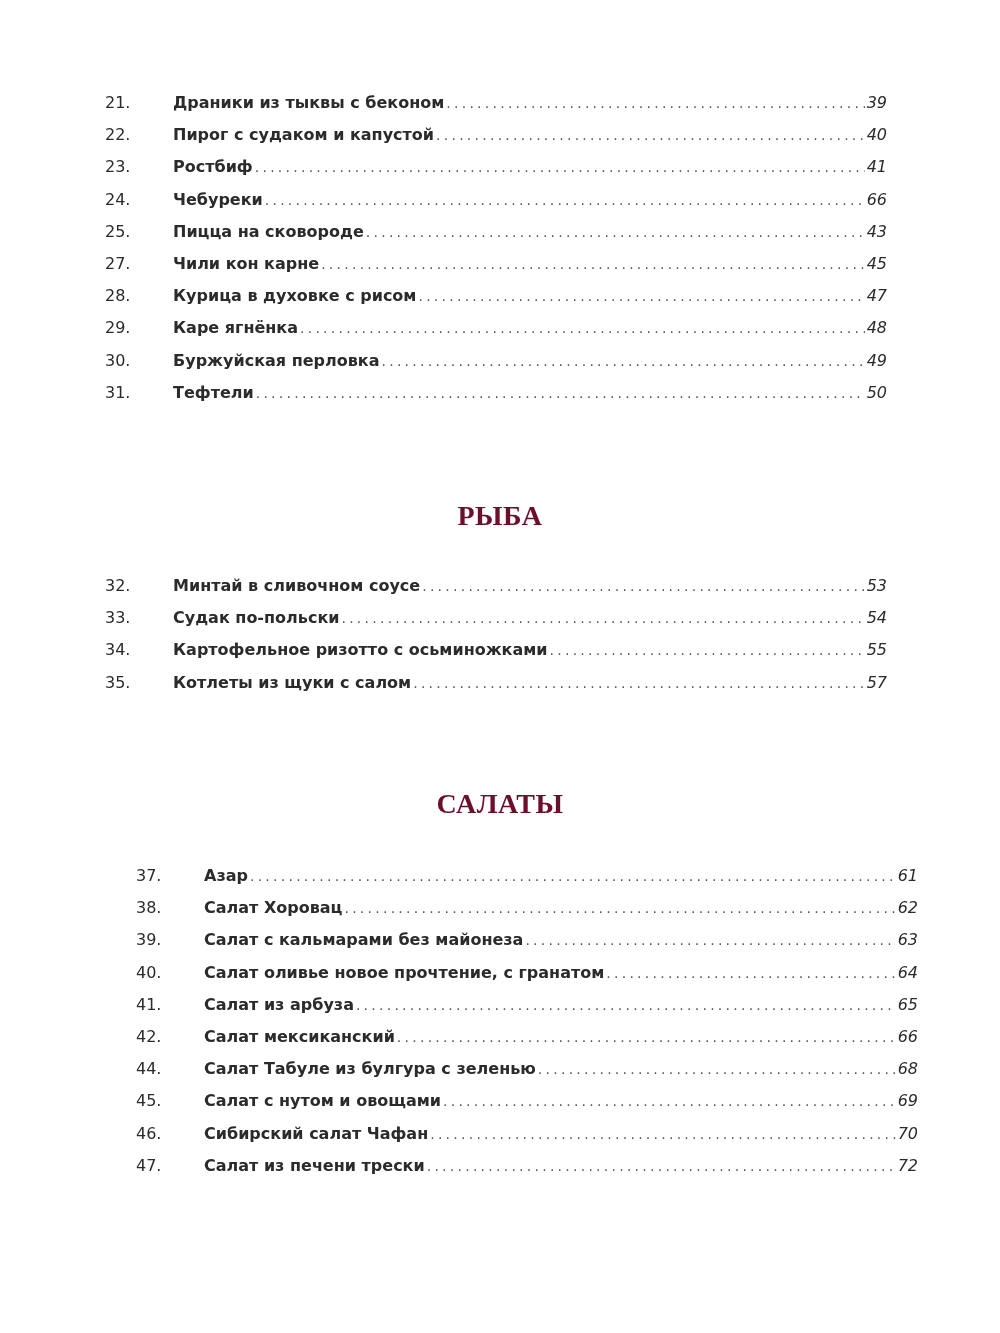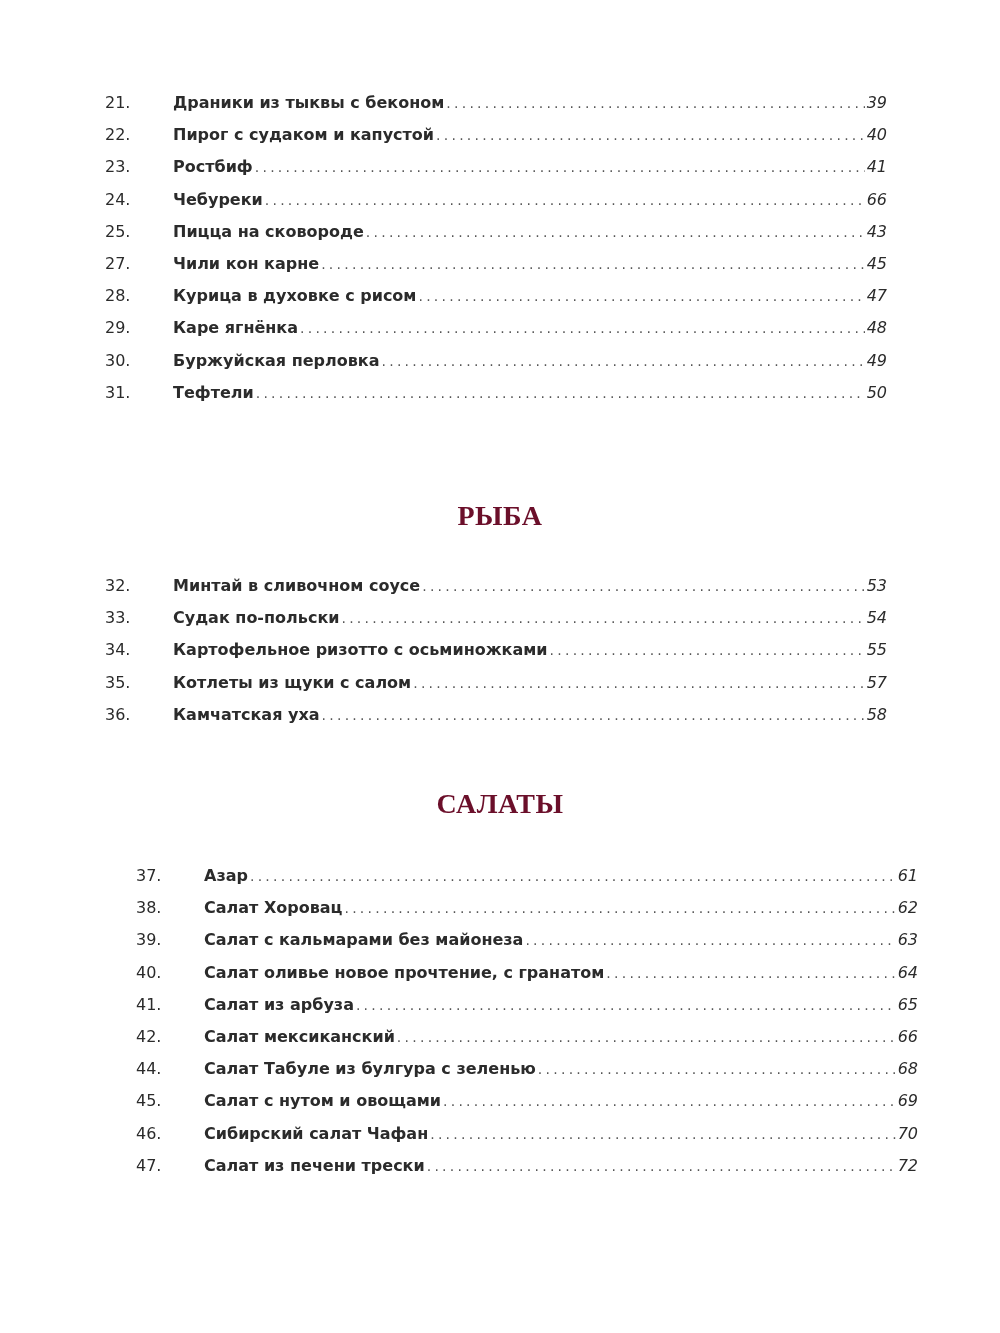--- a/index.html
+++ b/index.html
@@ -104,26 +104,20 @@
         <span class="title">Картофельное ризотто с осьминожками</span>
         <span class="leader"></span>
         <span class="page-no">55</span>
       </div>
     <div class="row">
         <span class="num">35.</span>
         <span class="title">Котлеты из щуки с салом</span>
         <span class="leader"></span>
         <span class="page-no">57</span>
       </div>
-    <div class="row">
-        <span class="num">36.</span>
-        <span class="title">Камчатская уха</span>
-        <span class="leader"></span>
-        <span class="page-no">58</span>
-      </div>
   </div>
 
   <div class="heading" style="top:788px;">САЛАТЫ</div>
 
   <div class="section" style="top:860px;margin-left:31px;">
     <div class="row">
         <span class="num">37.</span>
         <span class="title">Азар</span>
         <span class="leader"></span>
         <span class="page-no">61</span>

